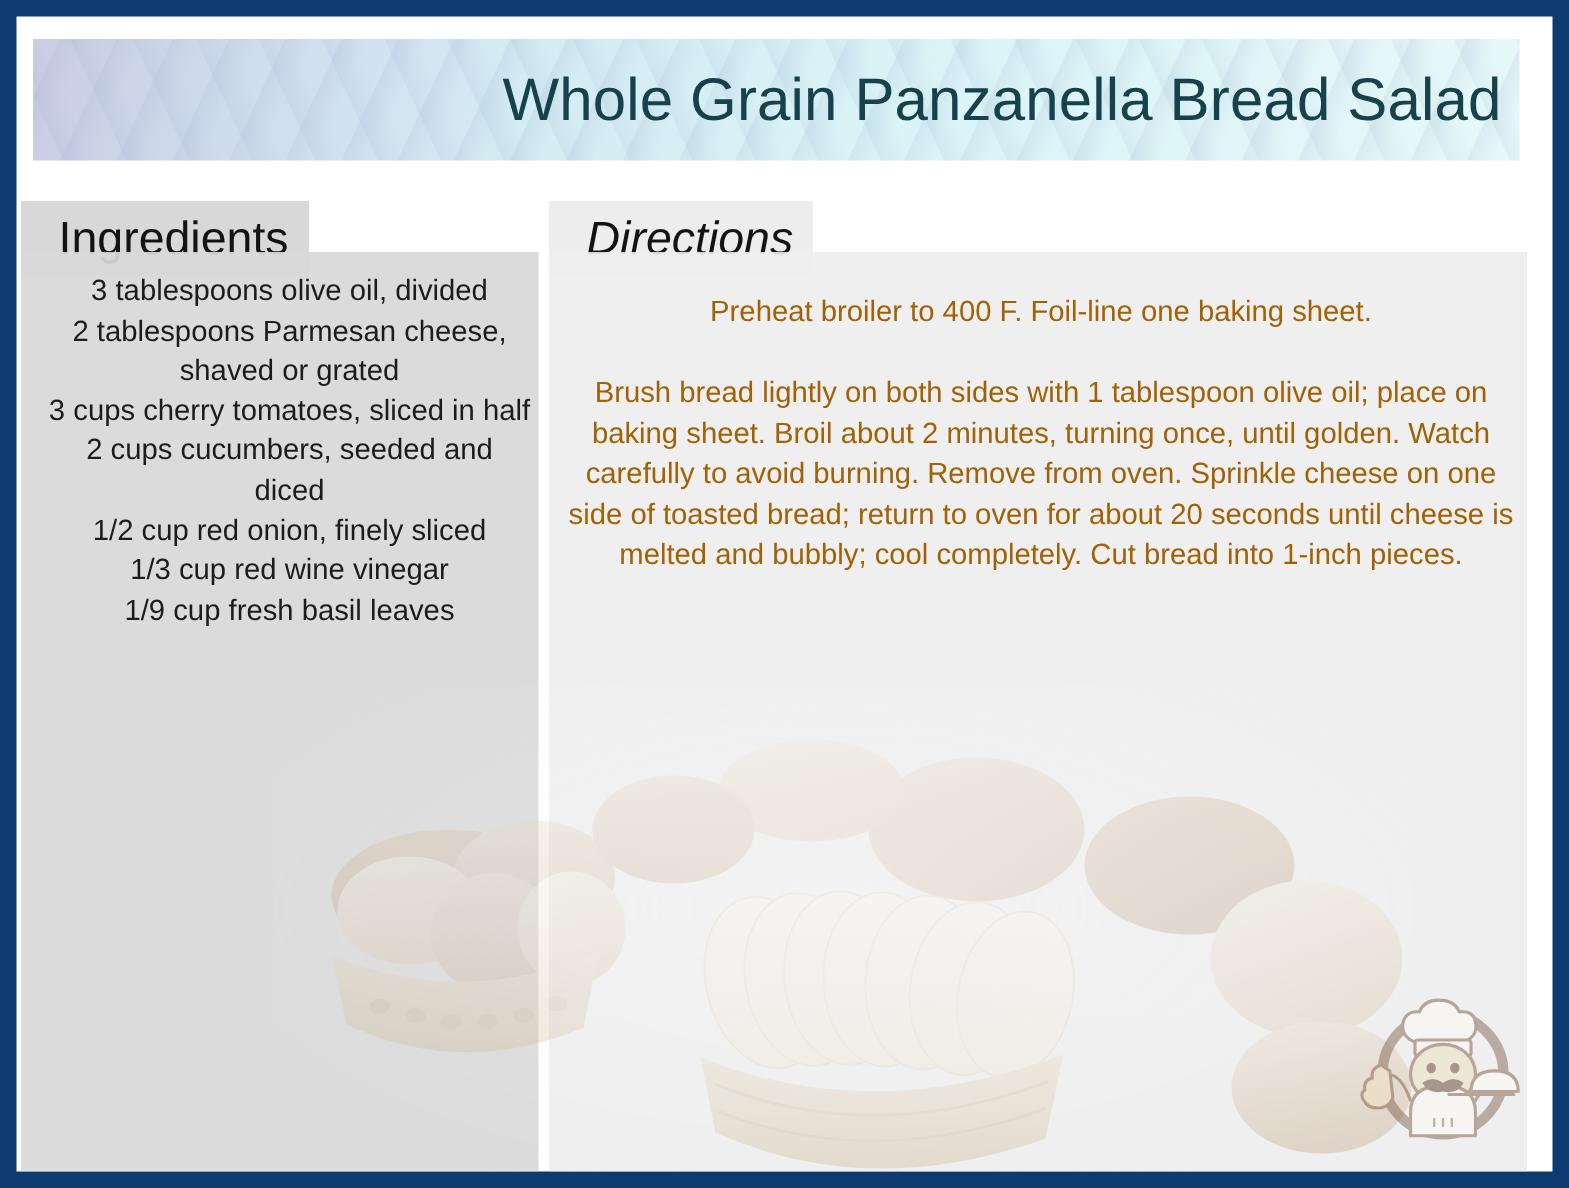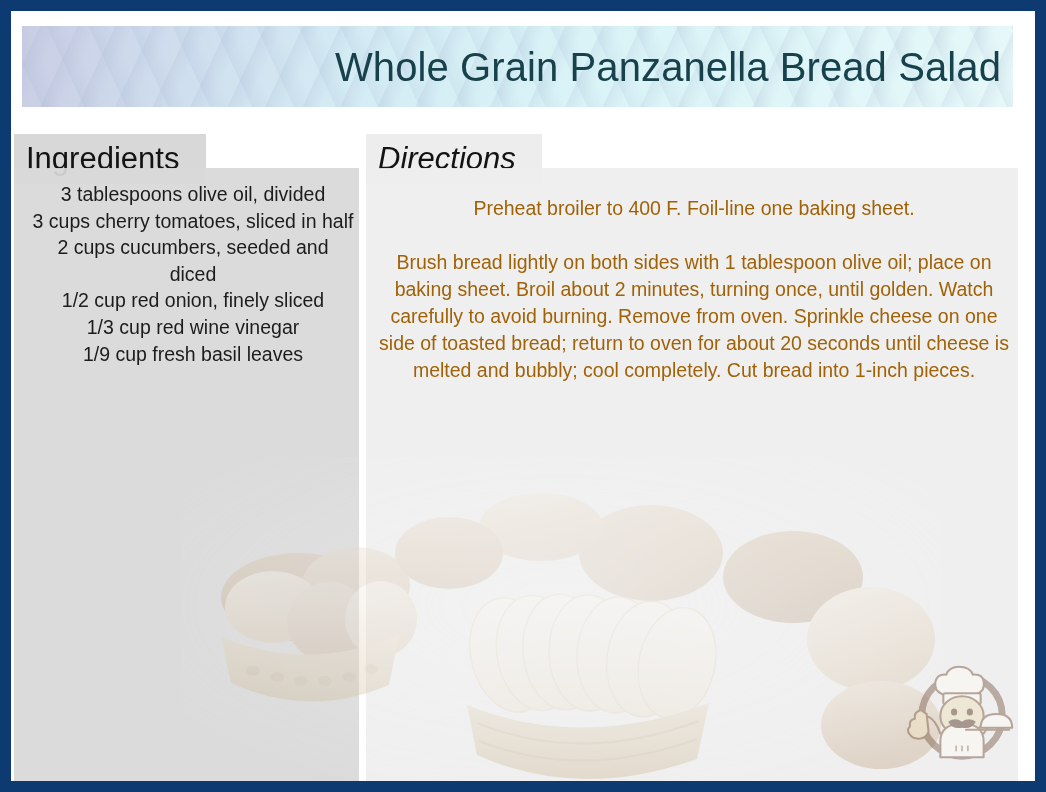--- a/index.html
+++ b/index.html
@@ -94,21 +94,21 @@
     width: 652px;
     height: 613px;
     background: rgba(237,237,237,0.90);
   }
 
   
   .tab {
     position: absolute;
     display: flex;
     align-items: center;
-    padding-left: 12px;
+    padding-left: 25px;
     box-sizing: border-box;
     font-size: 31px;
     color: #131313;
     height: 50px;
   }
   .tab-ingredients {
     left: 3px;
     top: 123px;
     width: 192px;
     background: #d8d8d8;
@@ -164,20 +164,21 @@
     <div class="banner">
       <div class="banner-title">Whole Grain Panzanella Bread Salad</div>
     </div>
 
     <div class="tab tab-ingredients">
       <span>Ingredients</span>
     </div>
     <div class="panel panel-ingredients">
       <div class="ing-list">
         <div class="ing-item">3 tablespoons olive oil, divided</div>
+        <div class="ing-item">2 tablespoons Parmesan cheese, shaved or grated</div>
         <div class="ing-item">3 cups cherry tomatoes, sliced in half</div>
         <div class="ing-item">2 cups cucumbers, seeded and diced</div>
         <div class="ing-item">1/2 cup red onion, finely sliced</div>
         <div class="ing-item">1/3 cup red wine vinegar</div>
         <div class="ing-item">1/9 cup fresh basil leaves</div>
       </div>
     </div>
 
     <div class="tab tab-directions">
       <span>Directions</span>

